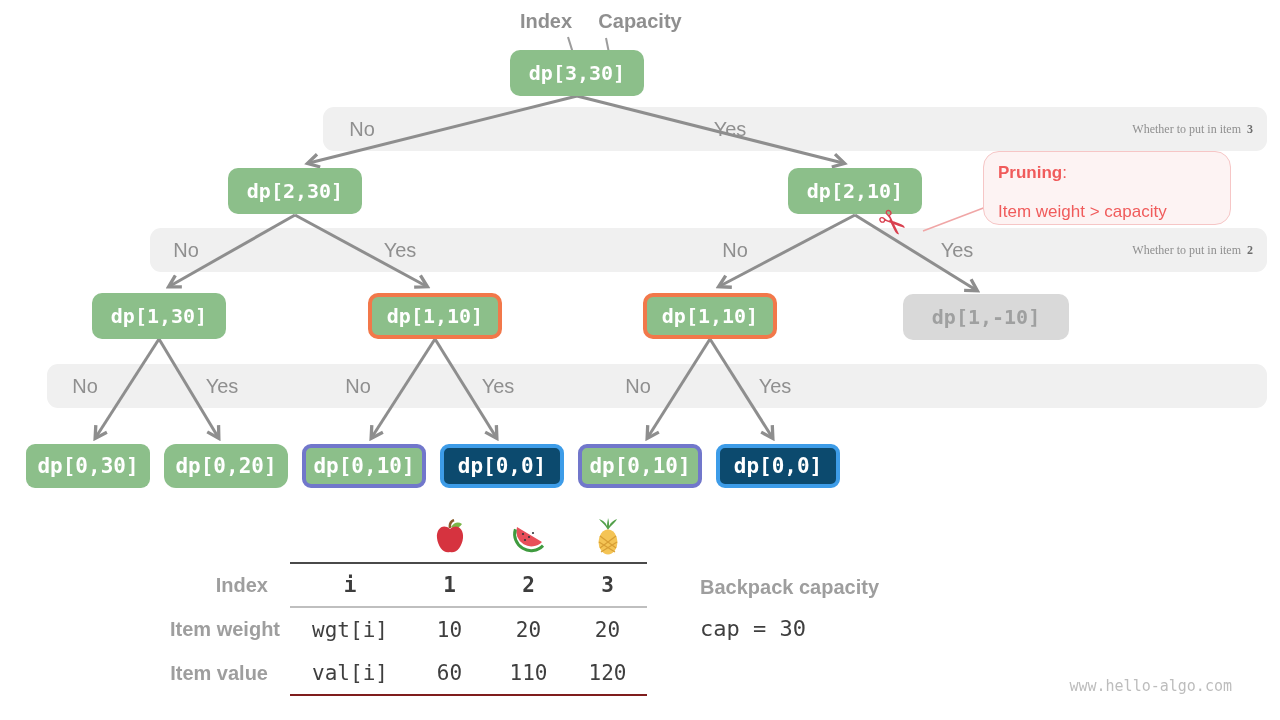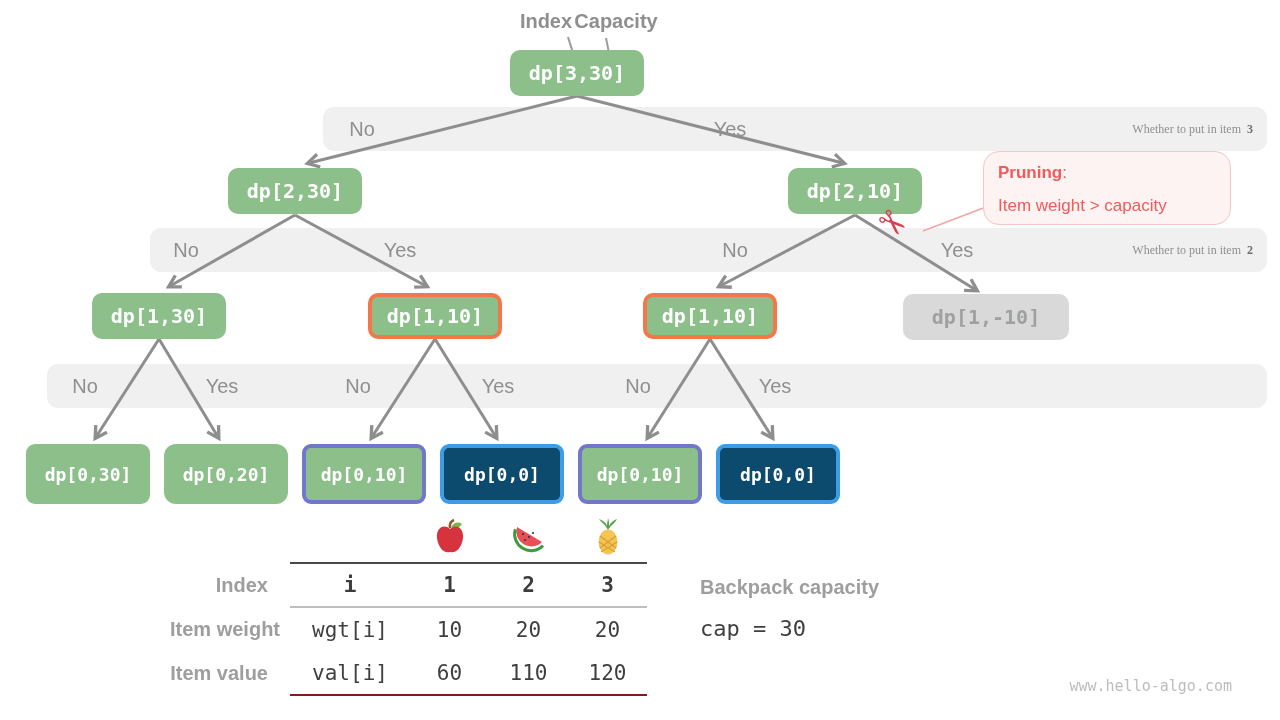--- a/index.html
+++ b/index.html
@@ -27,32 +27,32 @@
   
   .node{position:absolute;box-sizing:border-box;width:134px;height:46px;border-radius:10px;
         display:flex;align-items:center;justify-content:center;z-index:3;
         font-family:"DejaVu Sans Mono", monospace;font-weight:bold;font-size:20px;color:#fff;
         white-space:nowrap;}
   .node.green{background:#8cbf8a;}
   .node.gray{background:#d9d9d9;color:#9fa0a0;font-weight:600;width:166px;}
   .node.b-orange{border:4px solid #f2784a;background:#8cbf8a;}
   .node.b-purple{border:4px solid #7177cb;background:#8cbf8a;}
   .node.b-blue{border:4px solid #3d9ce8;background:#0c4a6e;}
-  .node.leaf{width:124px;height:60px;font-size:18px;border-radius:9px;}
+  .node.leaf{width:124px;height:44px;font-size:21px;border-radius:9px;}
 
   
   .scissors{position:absolute;left:878px;top:206px;z-index:4;font-family:"DejaVu Sans", sans-serif;
             font-size:34px;color:#d9404f;transform:rotate(42deg);line-height:1;}
 
   
   .pruning{position:absolute;left:983px;top:151px;width:248px;height:74px;box-sizing:border-box;
            background:#fdf3f3;border:1px solid #f6c6c6;border-radius:16px;padding:9px 14px;z-index:4;}
   .pruning .title-line{font-size:17px;color:#f05b5b;line-height:1.4;}
   .pruning .title-line b{font-weight:bold;}
-  .pruning .body-line{font-size:17px;color:#f05b5b;line-height:1.4;margin-top:9px;}
+  .pruning .body-line{font-size:17px;color:#f05b5b;line-height:1.4;margin-top:15px;}
 
   
   .itemtable{position:absolute;left:170px;top:512px;width:480px;z-index:3;}
   .trow{display:flex;align-items:center;}
   .tlabel{width:120px;box-sizing:border-box;text-align:right;padding-right:22px;
           font-size:20px;font-weight:bold;color:#9e9e9e;white-space:nowrap;}
   .tdata{width:357px;display:grid;grid-template-columns:120px 79px 79px 79px;align-items:center;
          box-sizing:border-box;}
   .tdata .cell{text-align:center;font-family:"DejaVu Sans Mono", monospace;font-size:21px;color:#3f3f3f;}
   .row-fruits{height:50px;}
@@ -74,21 +74,21 @@
              font-size:15px;color:#bdbdbd;z-index:3;}
 
   .fruit-icon{display:inline-block;vertical-align:middle;}
 </style>
 </head>
 <body>
 
 <div class="canvas">
 
   <div class="axis-label" style="left:546px;">Index</div>
-  <div class="axis-label" style="left:616px;">Capacity</div>
+  <div class="axis-label" style="left:640px;">Capacity</div>
 
   <div class="band" style="left:323px;top:107px;width:944px;">
     <span class="lbl" style="left:39px;">No</span>
     <span class="lbl" style="left:407px;">Yes</span>
     <span class="question"><span>Whether to put in item</span><span class="item-num">3</span></span>
   </div>
 
   <div class="band" style="left:150px;top:228px;width:1117px;">
     <span class="lbl" style="left:36px;">No</span>
     <span class="lbl" style="left:250px;">Yes</span>

